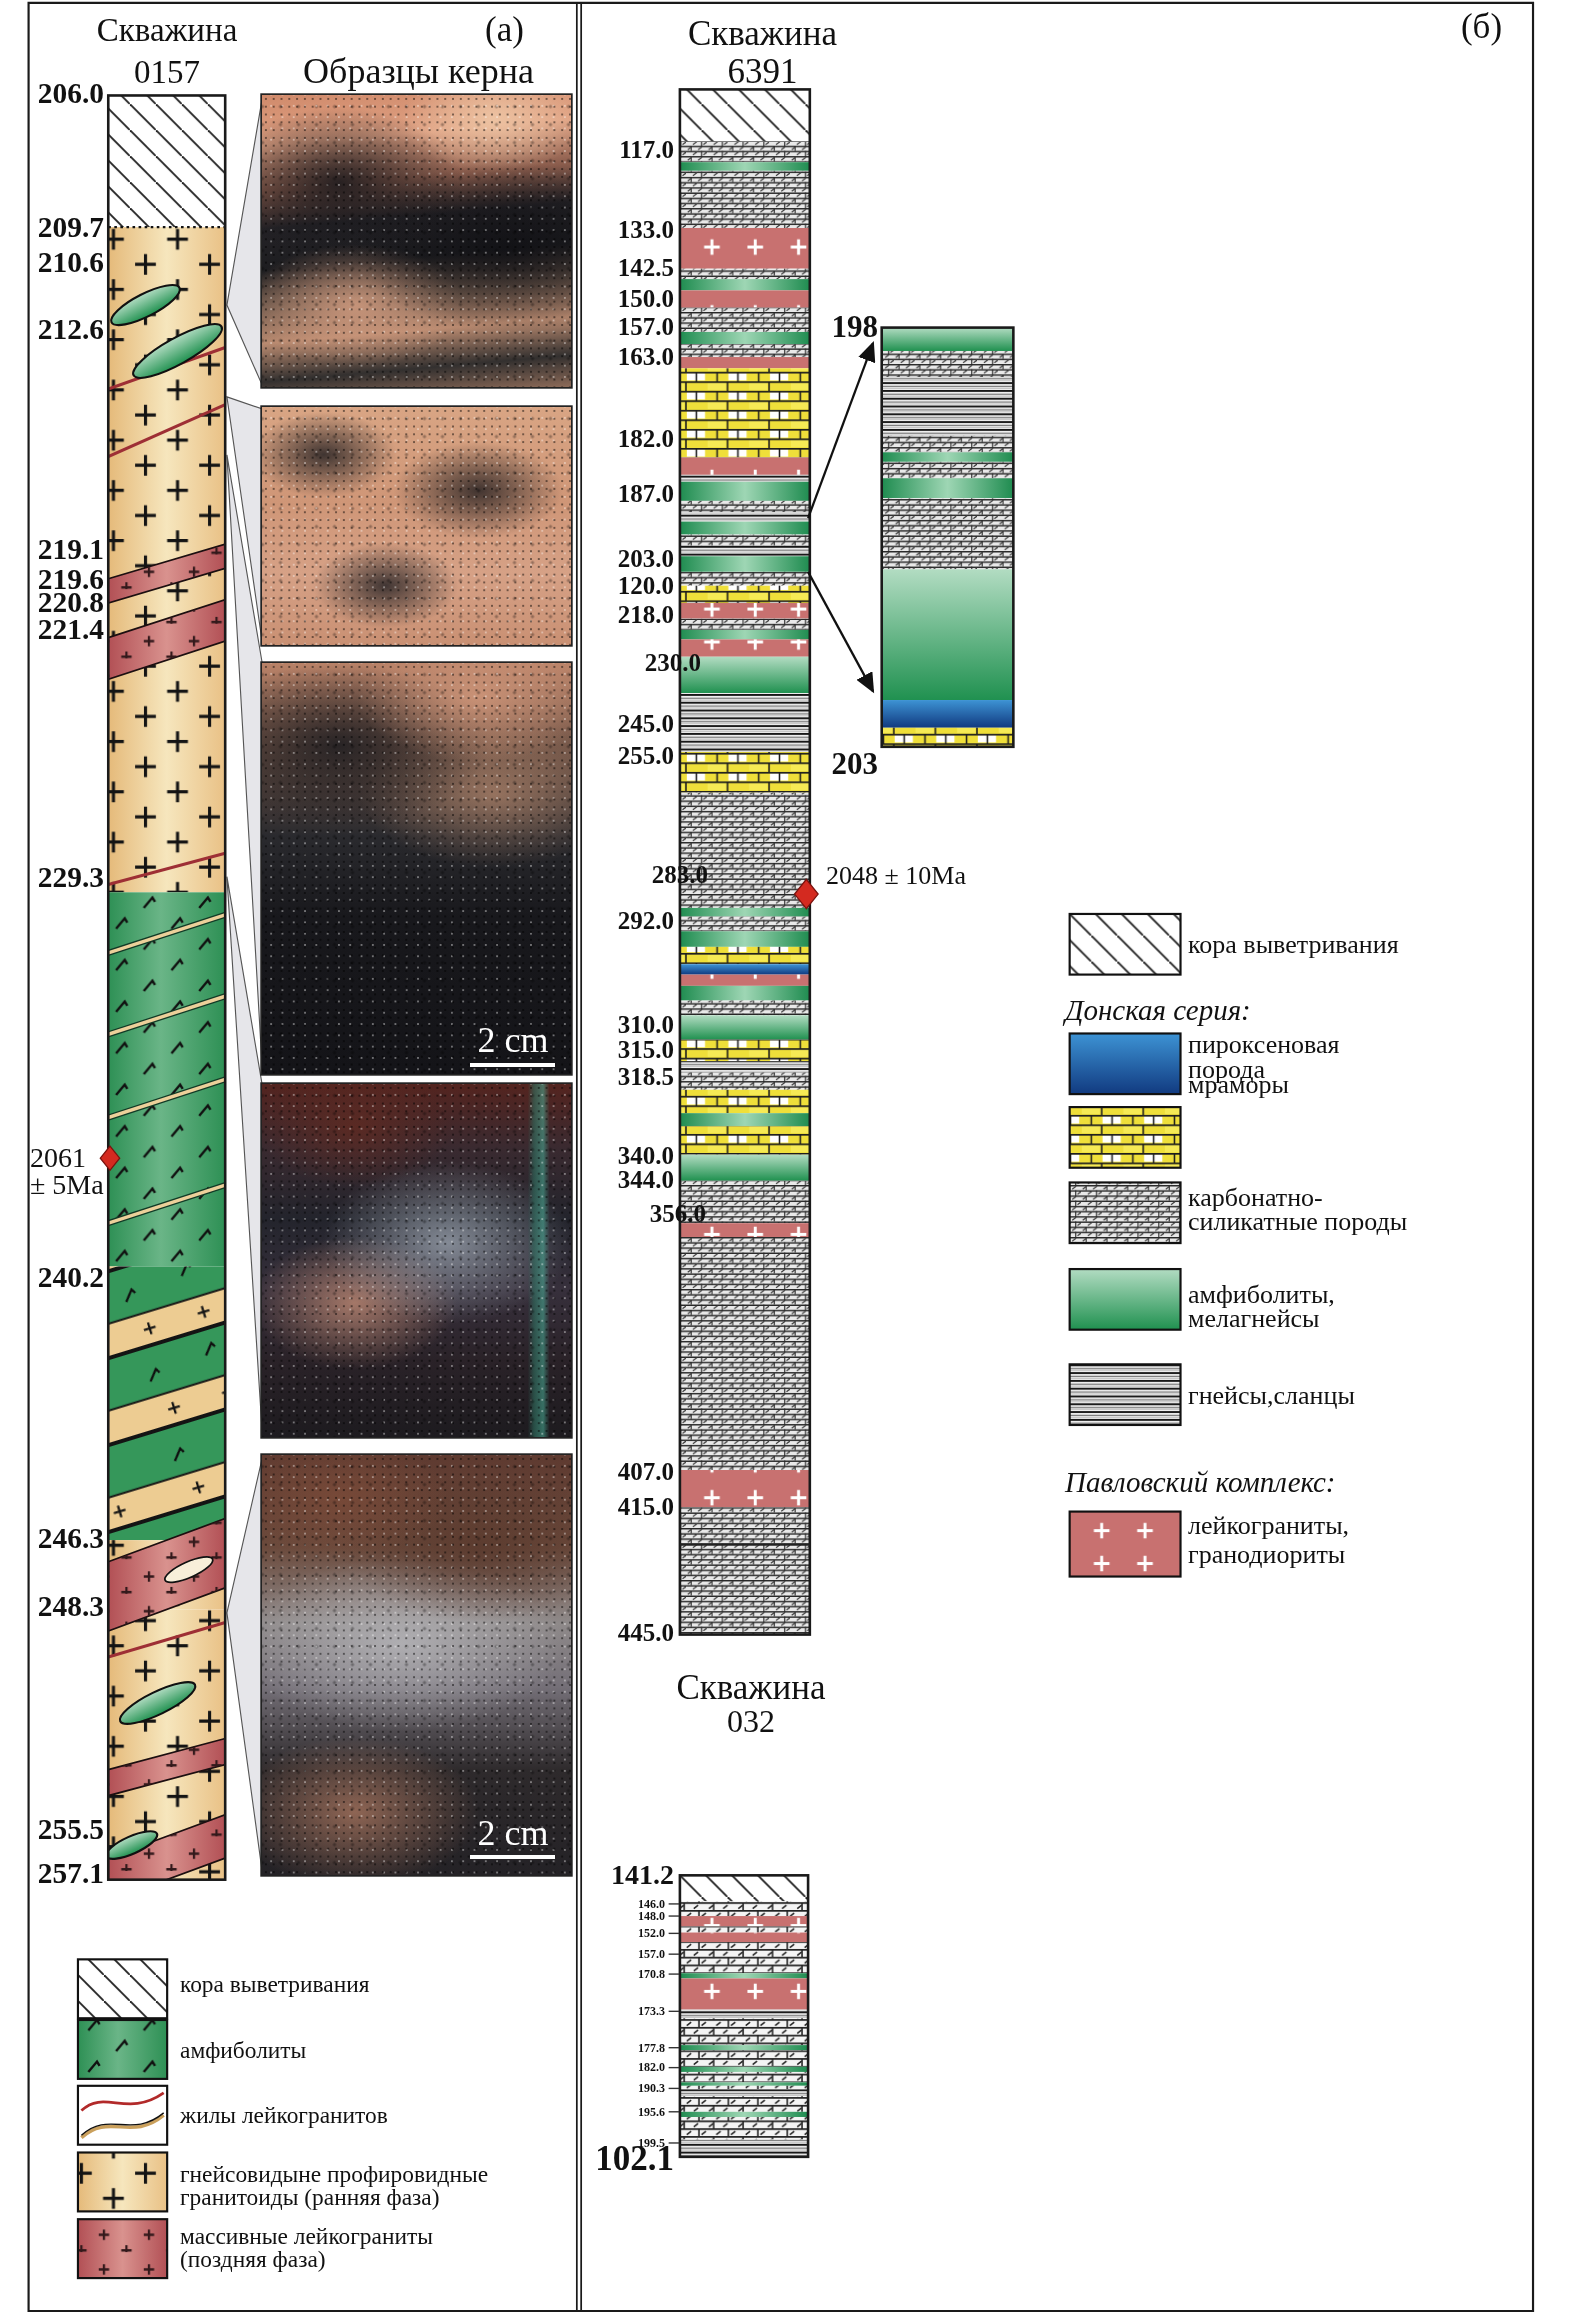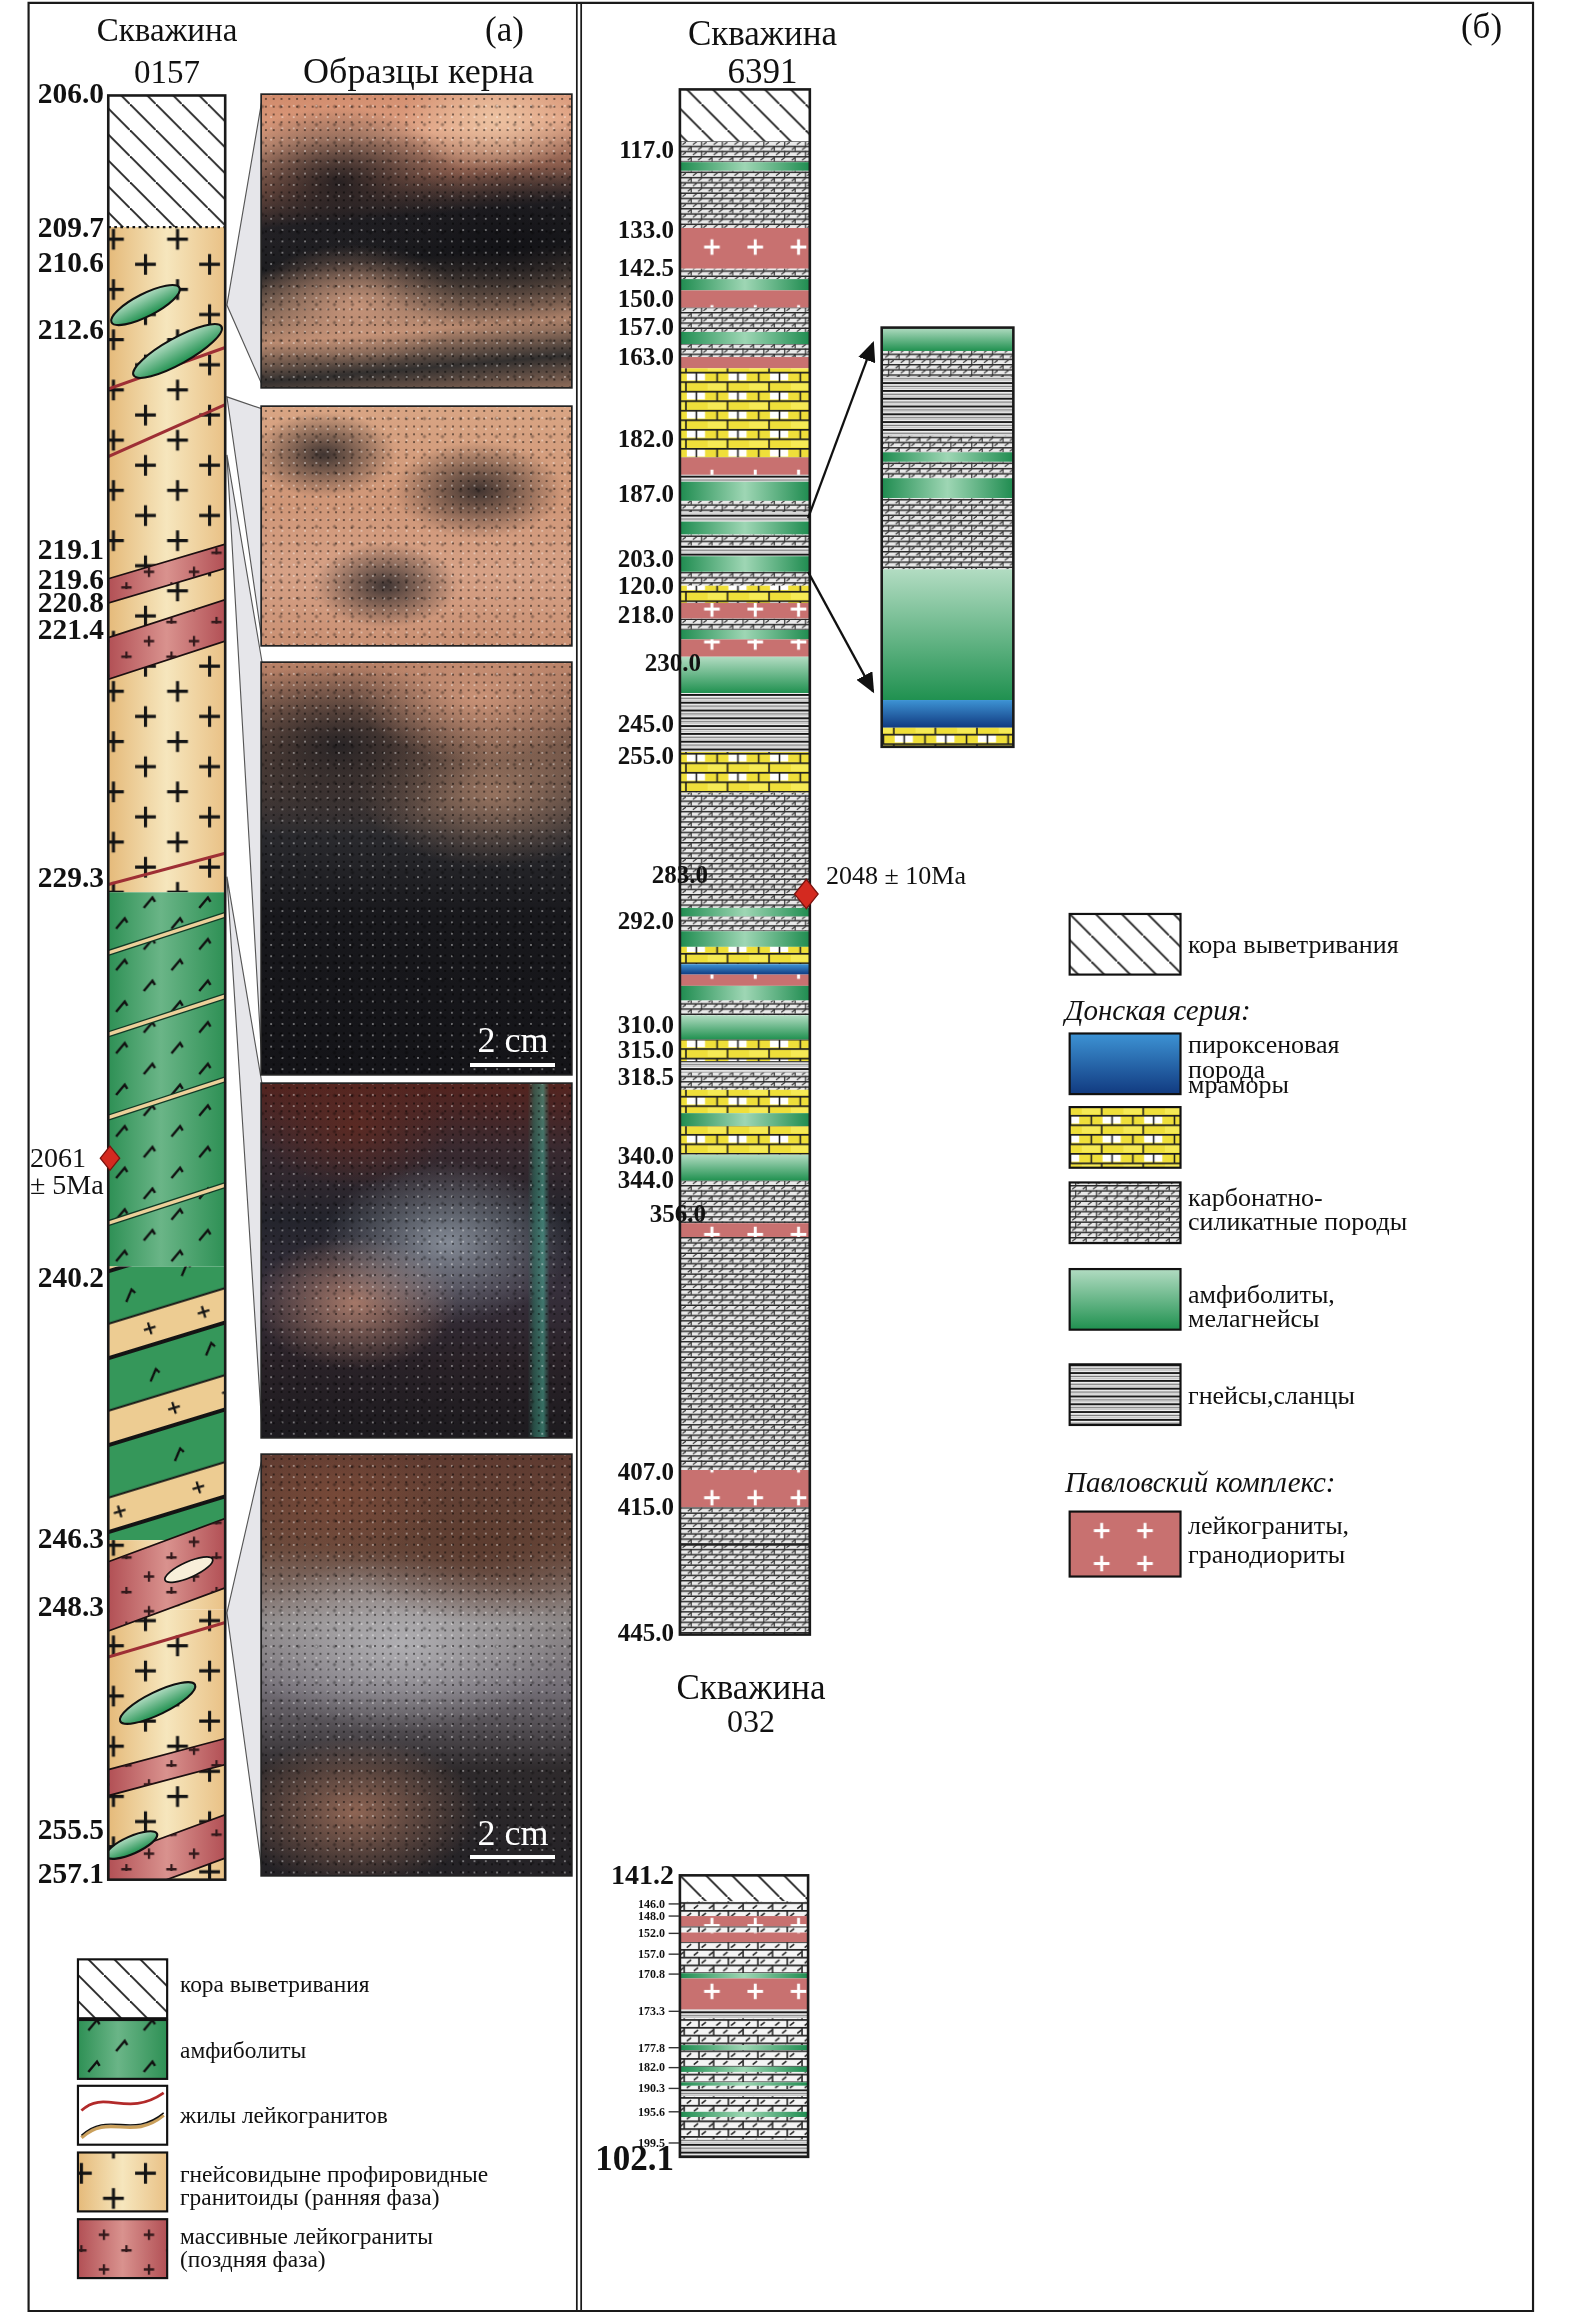--- a/index.html
+++ b/index.html
@@ -390,20 +390,22 @@
   <div class="txt well-title center" style="left:654px;top:14px;width:217px;">Скважина</div>
   <div class="txt well-title center" style="left:654px;top:52px;width:217px;">6391</div>
 
   <div class="txt well-title center" style="left:645px;top:1668px;width:212px;">Скважина</div>
   <div class="txt well-title center" style="left:645px;top:1703px;width:212px;font-size:32px;">032</div>
 
   <div class="txt age" style="left:30px;top:1142px;">2061</div>
   <div class="txt age" style="left:30px;top:1169px;">± 5Ма</div>
   <div class="txt age-b" style="left:826px;top:861px;">2048 ± 10Ма</div>
 
+  <div class="txt inset-lab right" style="left:0;top:327px;width:878px;transform:translateY(-50%);">198</div>
+  <div class="txt inset-lab right" style="left:0;top:764px;width:878px;transform:translateY(-50%);">203</div>
 
   <div class="txt lg-title" style="left:1065px;top:994px;">Донская серия:</div>
   <div class="txt lg-title" style="left:1065px;top:1466px;">Павловский комплекс:</div>
 
   <div id="labels">
       <div class="txt lga" style="left: 180px; top: 1984px; transform: translateY(-50%);">кора выветривания</div>
       <div class="txt lga" style="left: 180px; top: 2050px; transform: translateY(-50%);">амфиболиты</div>
       <div class="txt lga" style="left: 180px; top: 2115px; transform: translateY(-50%);">жилы лейкогранитов</div>
       <div class="txt lga" style="left: 180px; top: 2174px; transform: translateY(-50%);">гнейсовидыне профировидные</div>
       <div class="txt lga" style="left: 180px; top: 2197px; transform: translateY(-50%);">гранитоиды (ранняя фаза)</div>

